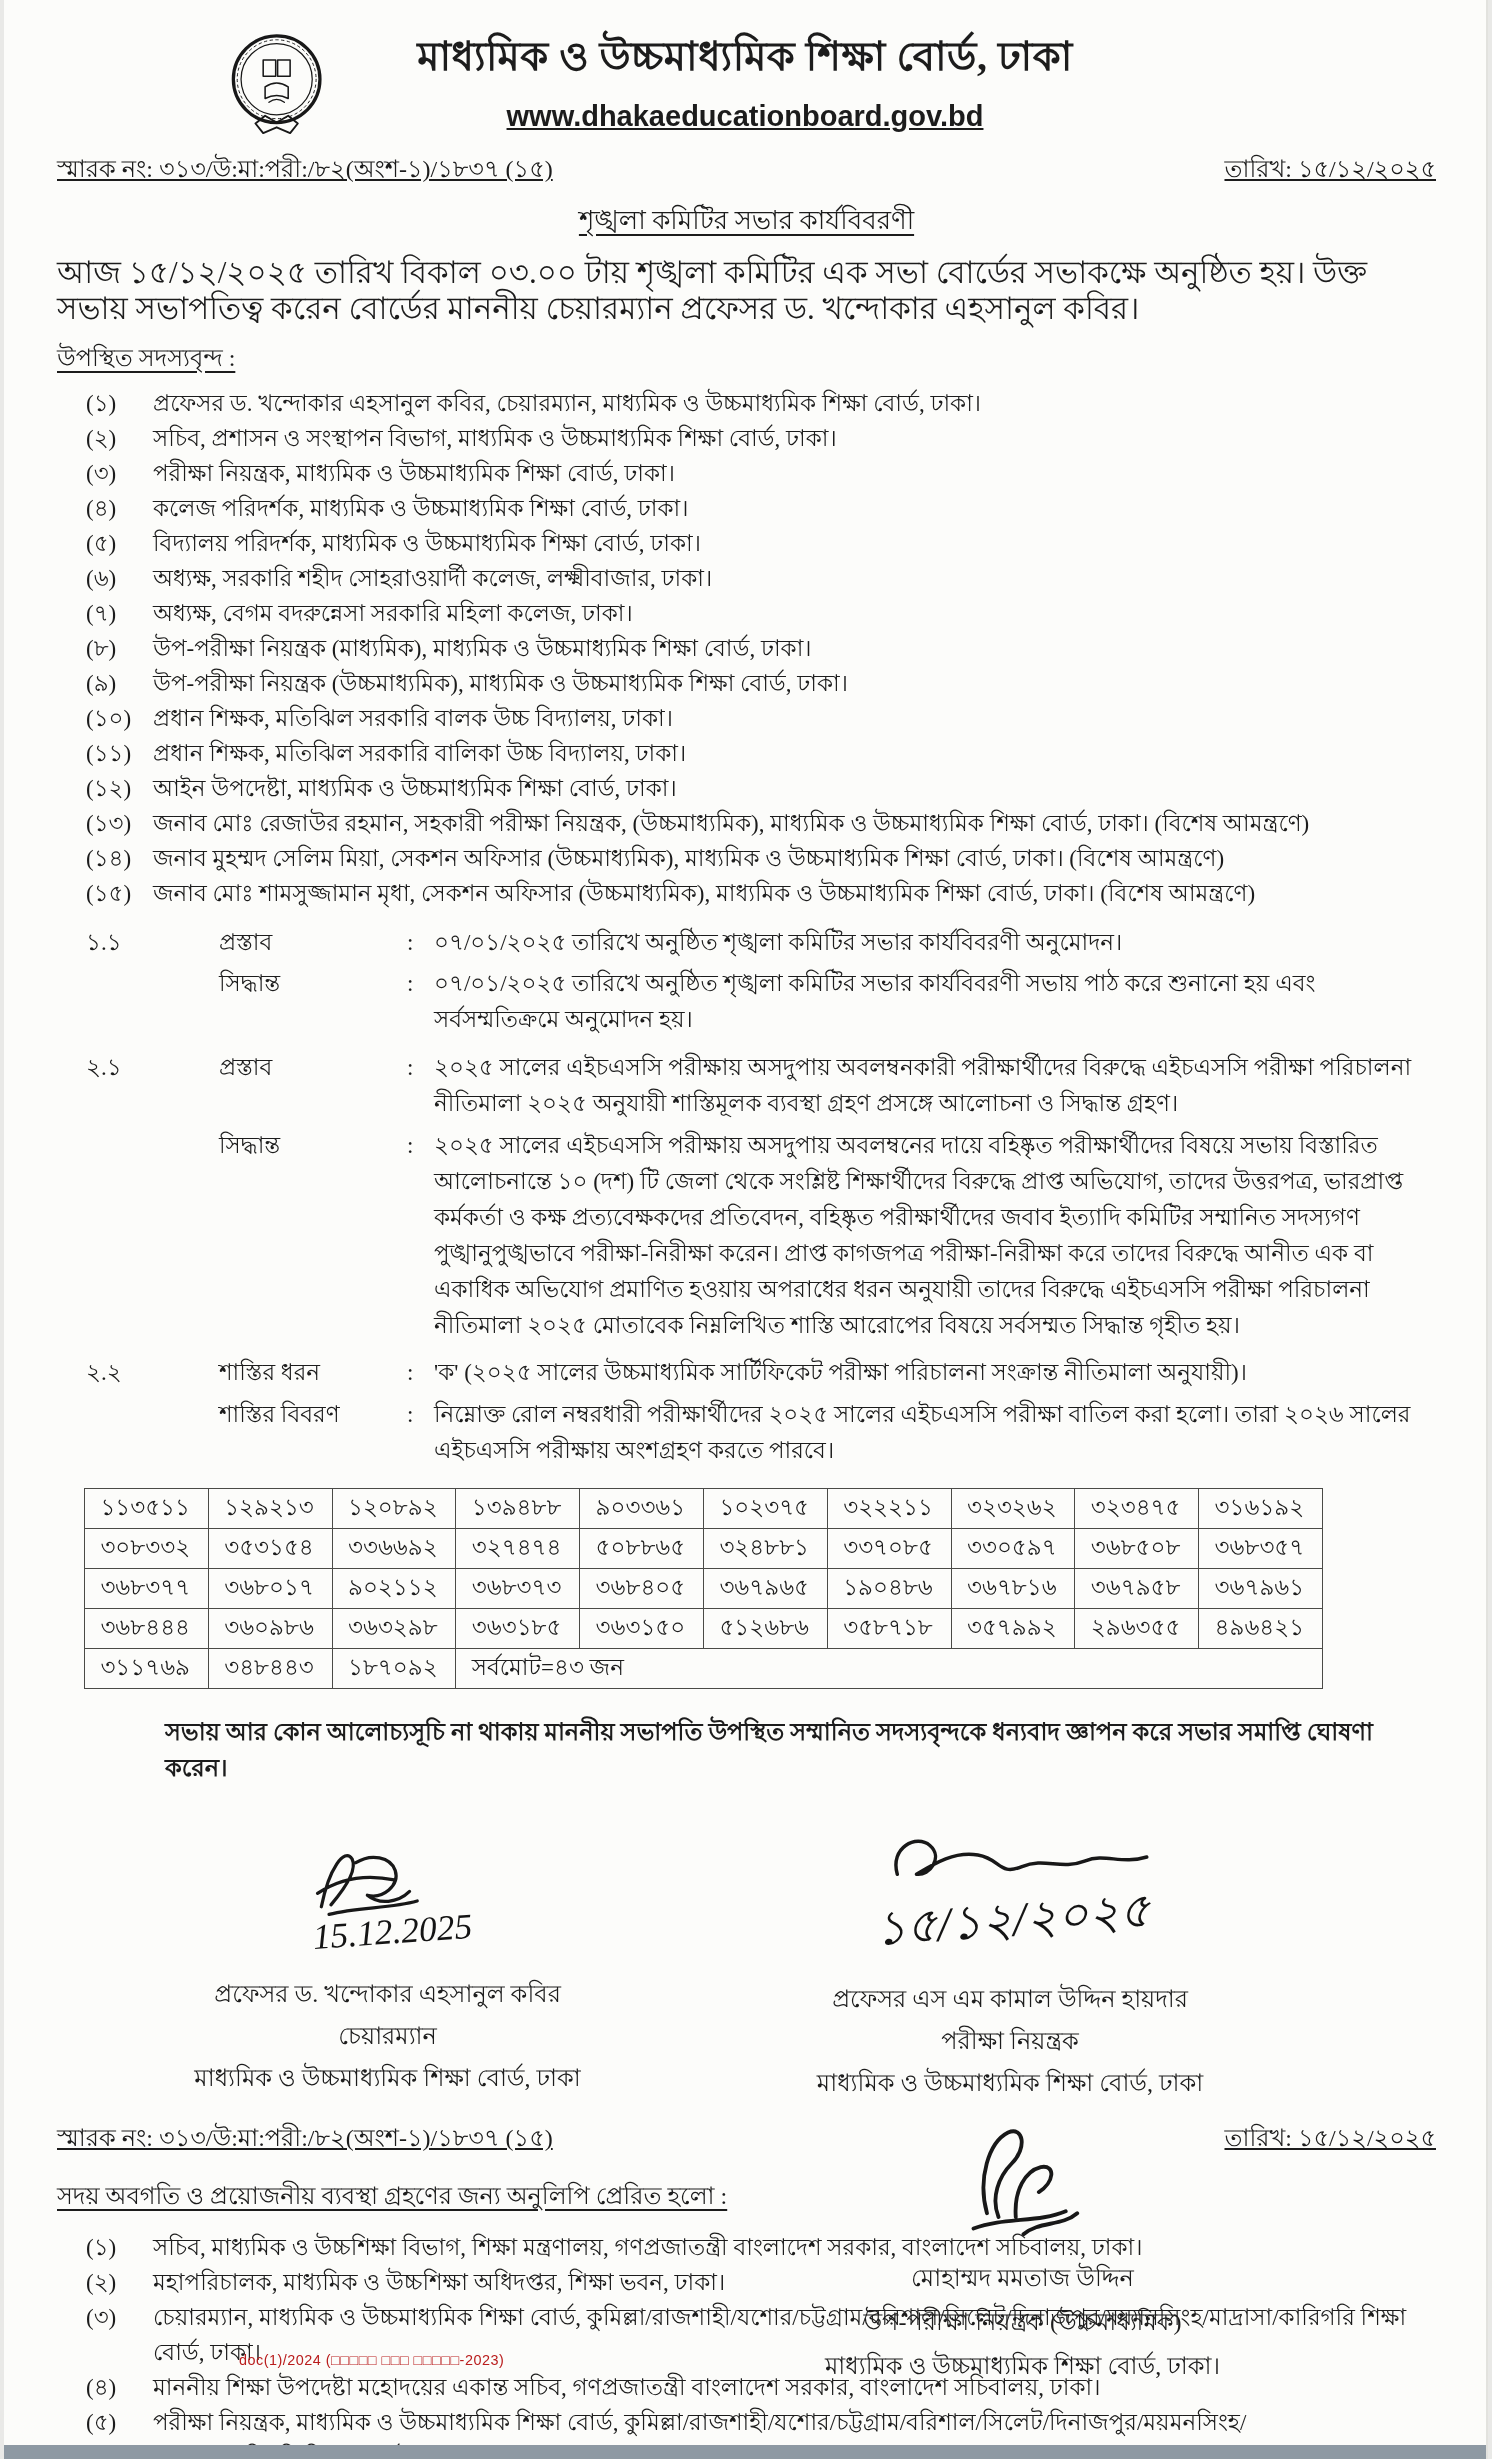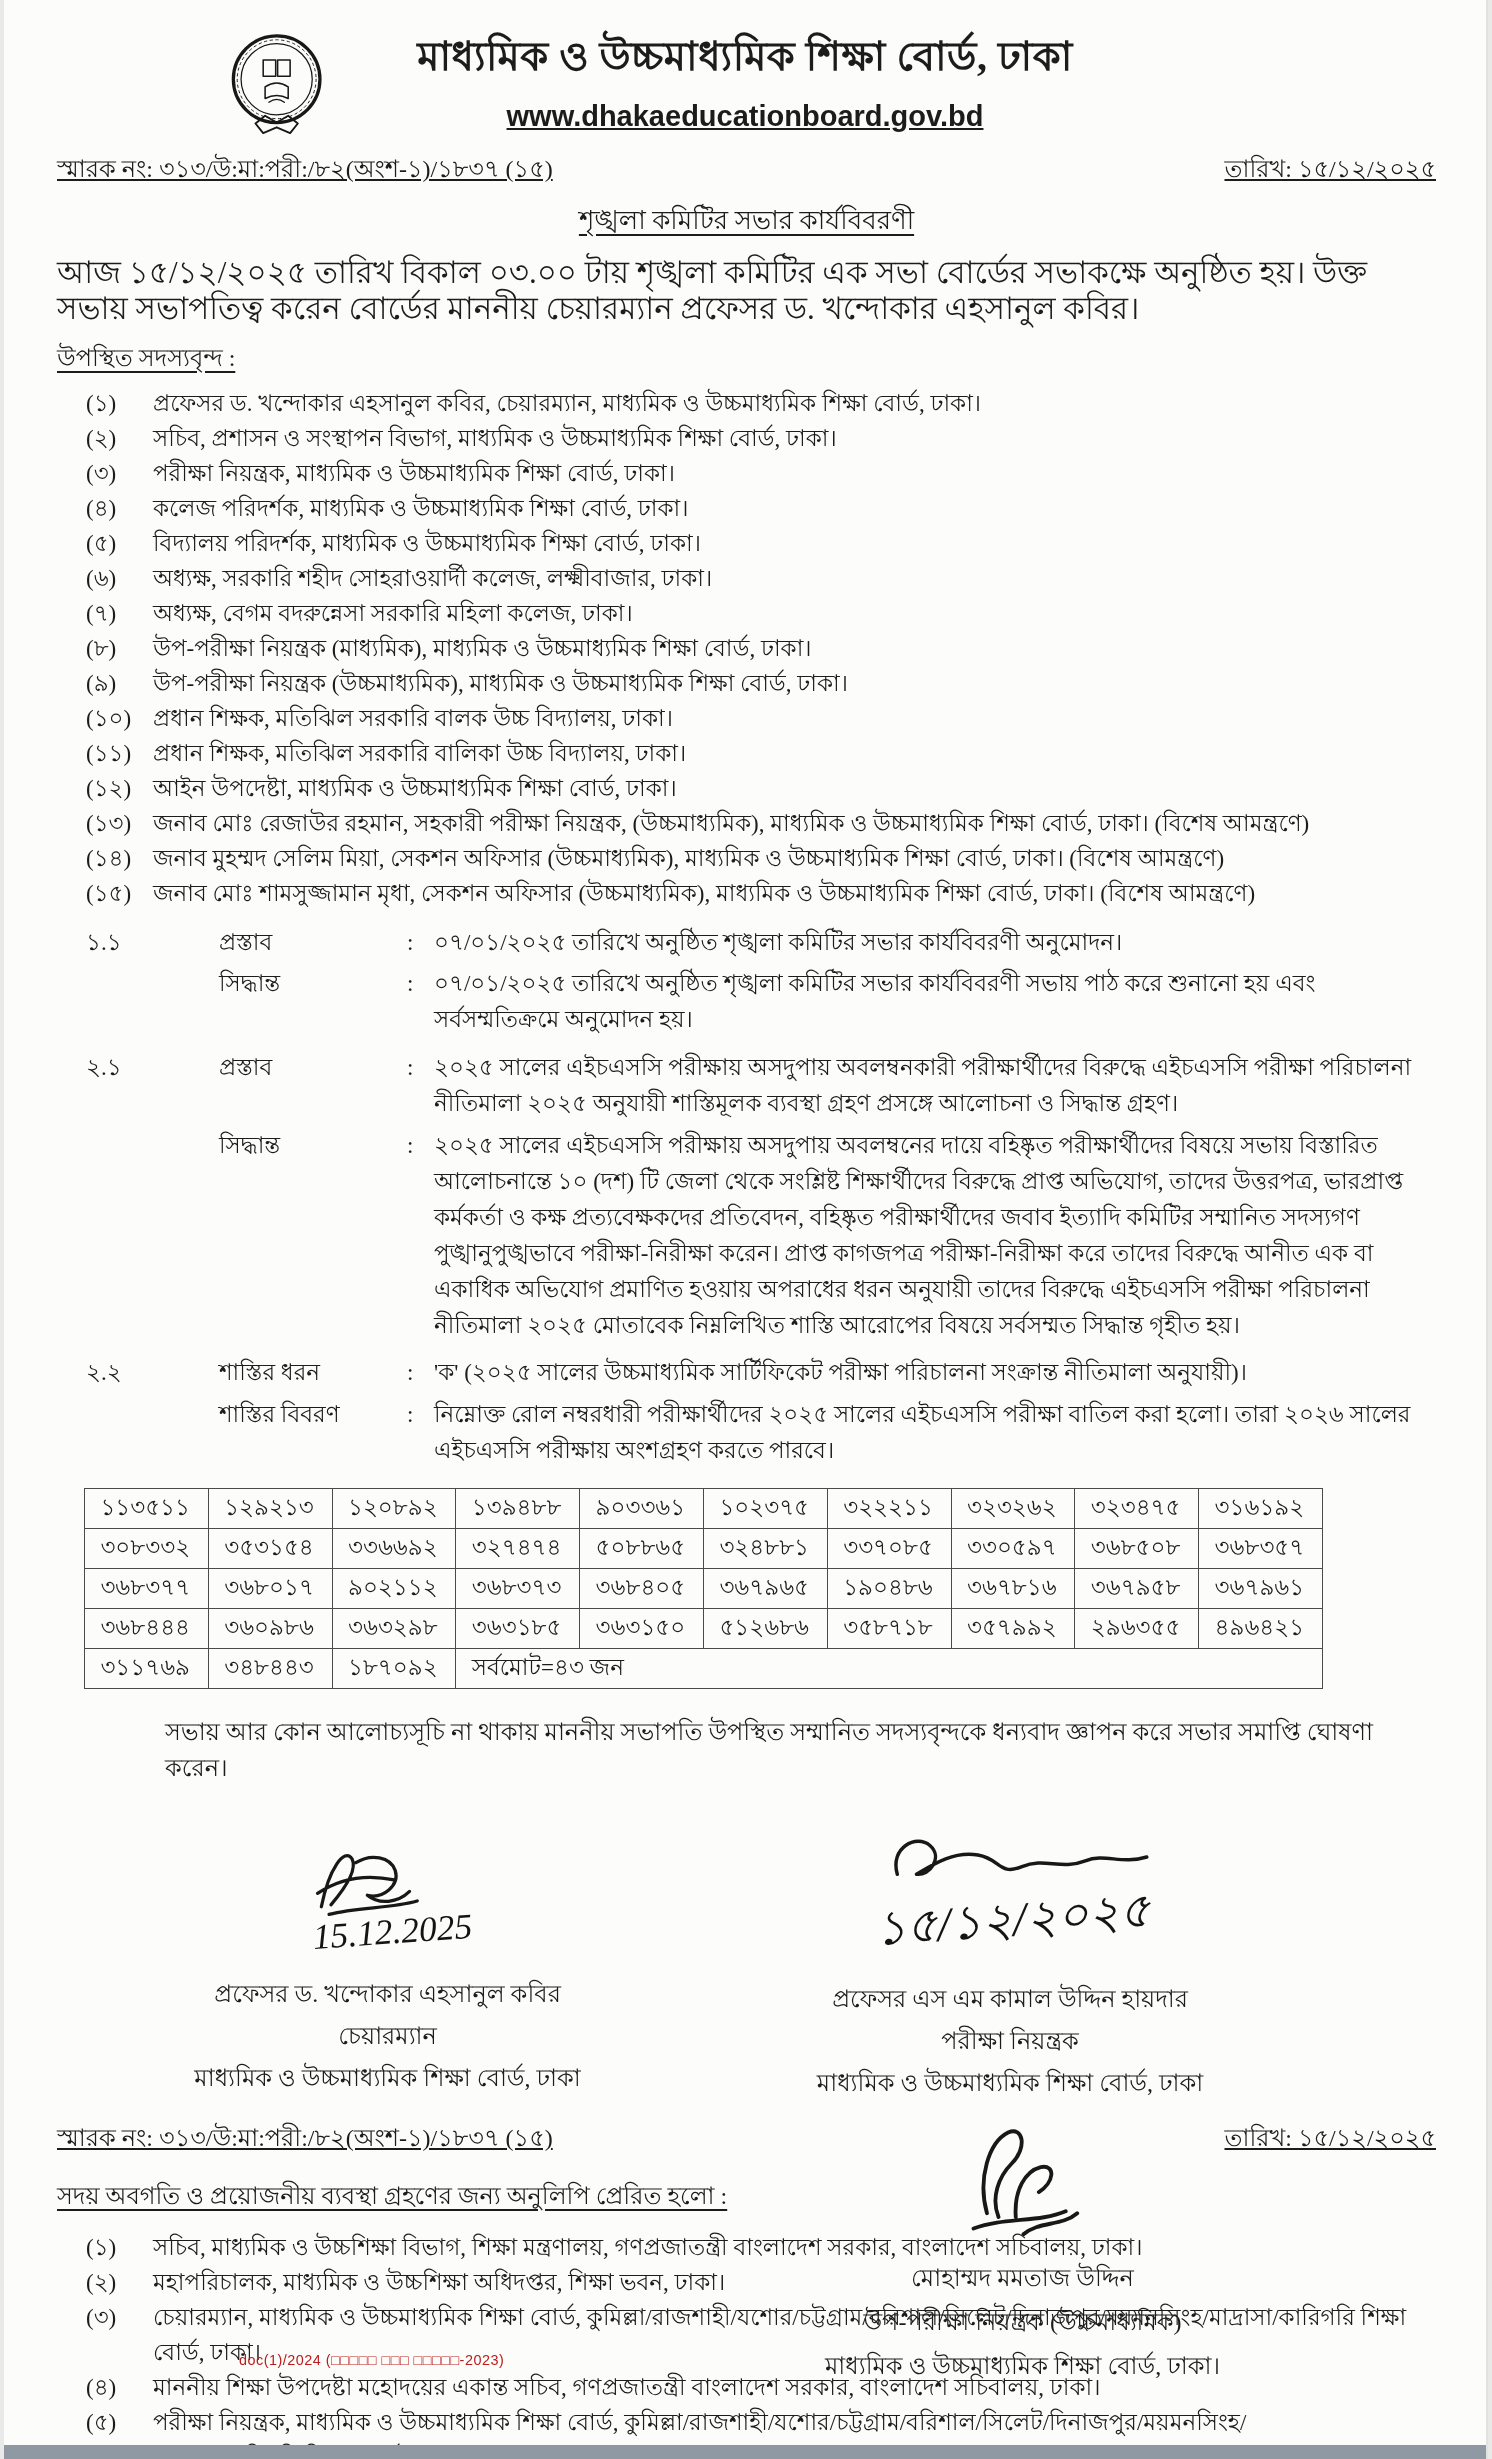--- a/index.html
+++ b/index.html
@@ -25,21 +25,21 @@
   
   .nlist{margin-top:7.7px;}
   .nitem{display:grid;grid-template-columns:67px 1fr;padding-left:29px;font-size:23px;line-height:35px;}
   .nitem .no{white-space:nowrap;}
   
   .agenda{margin-top:13.4px;}
   .agenda-row{display:grid;grid-template-columns:133px 188px 27px 1fr;padding-left:29px;font-size:23px;line-height:36px;margin-bottom:5.8px;}
   
   table.rolls{border-collapse:collapse;table-layout:fixed;width:1239px;margin:19px 0 0 27px;}
   table.rolls td{border:1.5px solid #4a4a46;font-size:23px;height:32px;padding:0 0 0 15.4px;white-space:nowrap;overflow:hidden;}
-  .closing{font-size:24px;line-height:36px;margin:25px 0 0 0;padding-left:108px;}
+  .closing{font-size:24px;line-height:36px;margin:25px 0 0 0;padding-left:108px;font-weight:bold;}
   
   .sig-row{display:flex;justify-content:space-between;margin-top:46px;}
   .sig-block{text-align:center;font-size:24px;line-height:42px;}
   .sig-block.left{width:596px;margin-left:38px;}
   .sig-block.right{width:672px;margin-right:96px;}
   .sig-art{display:block;margin:0 auto;}
   .sig-name{margin-top:1.9px;}
   .memo-row.second{margin-top:15.4px;}
   .bottom-sig{position:absolute;left:759px;top:2121px;width:519px;text-align:center;font-size:24px;line-height:44px;}
   .footer-note{position:absolute;left:235px;top:2352px;font-size:14.4px;color:#b91c1c;font-family:"Liberation Sans","DejaVu Sans",sans-serif;letter-spacing:0.5px;}

